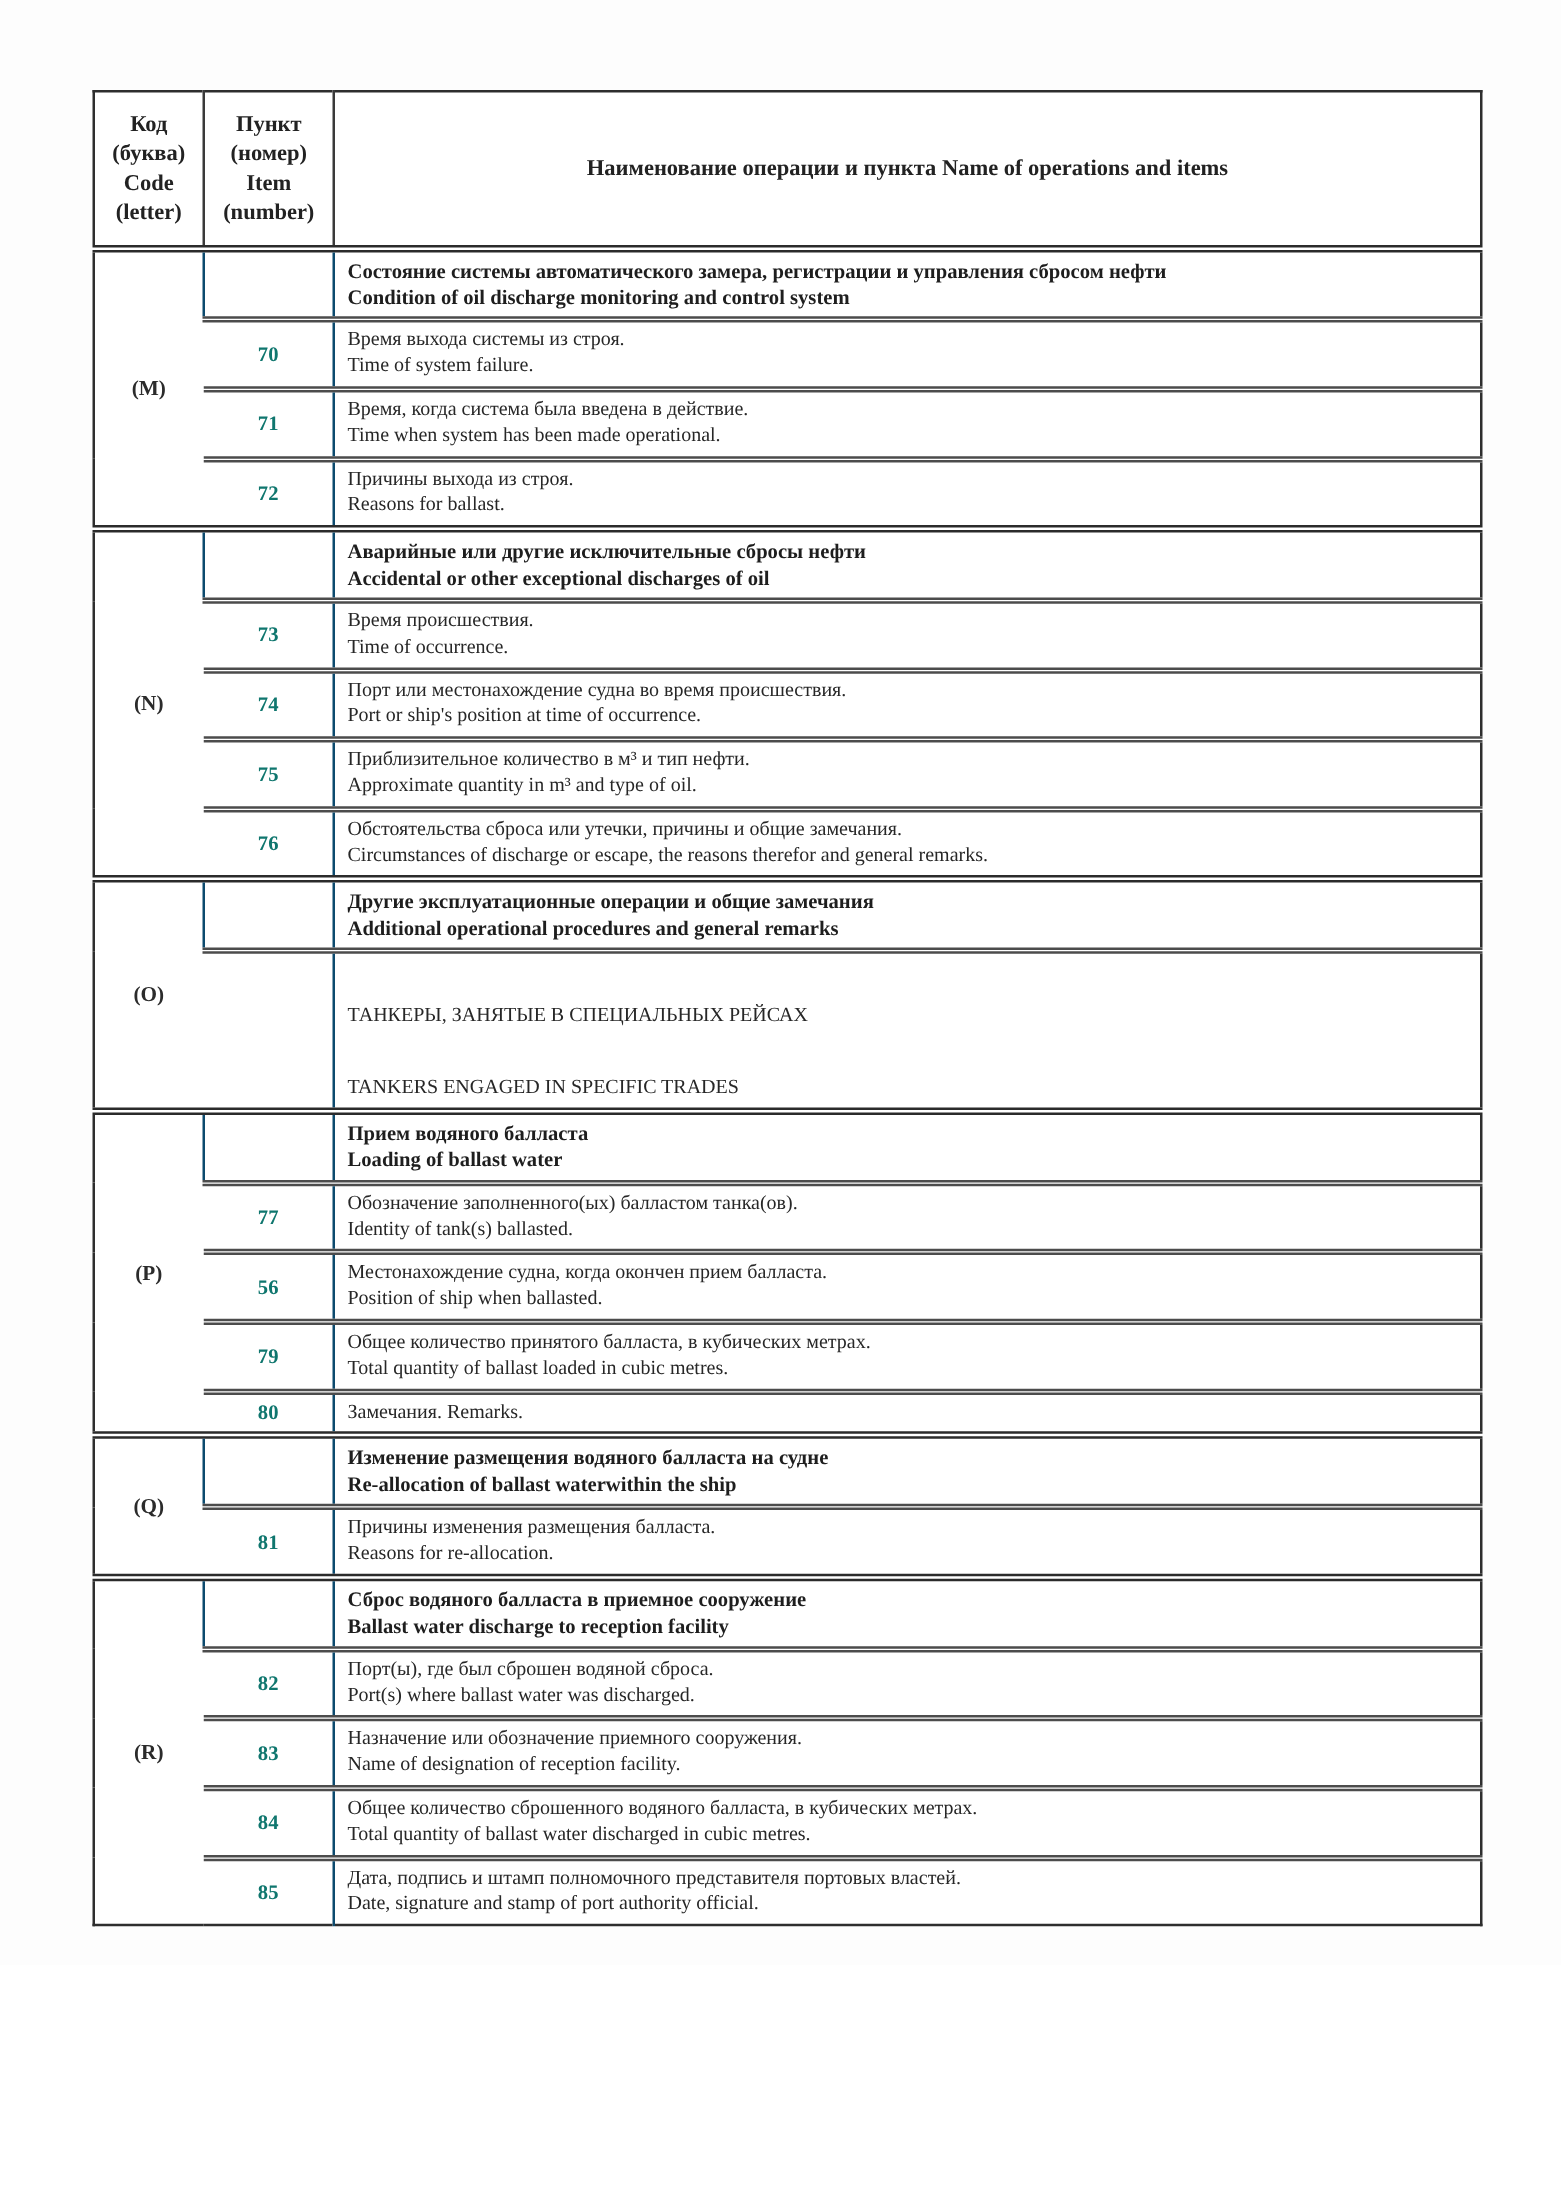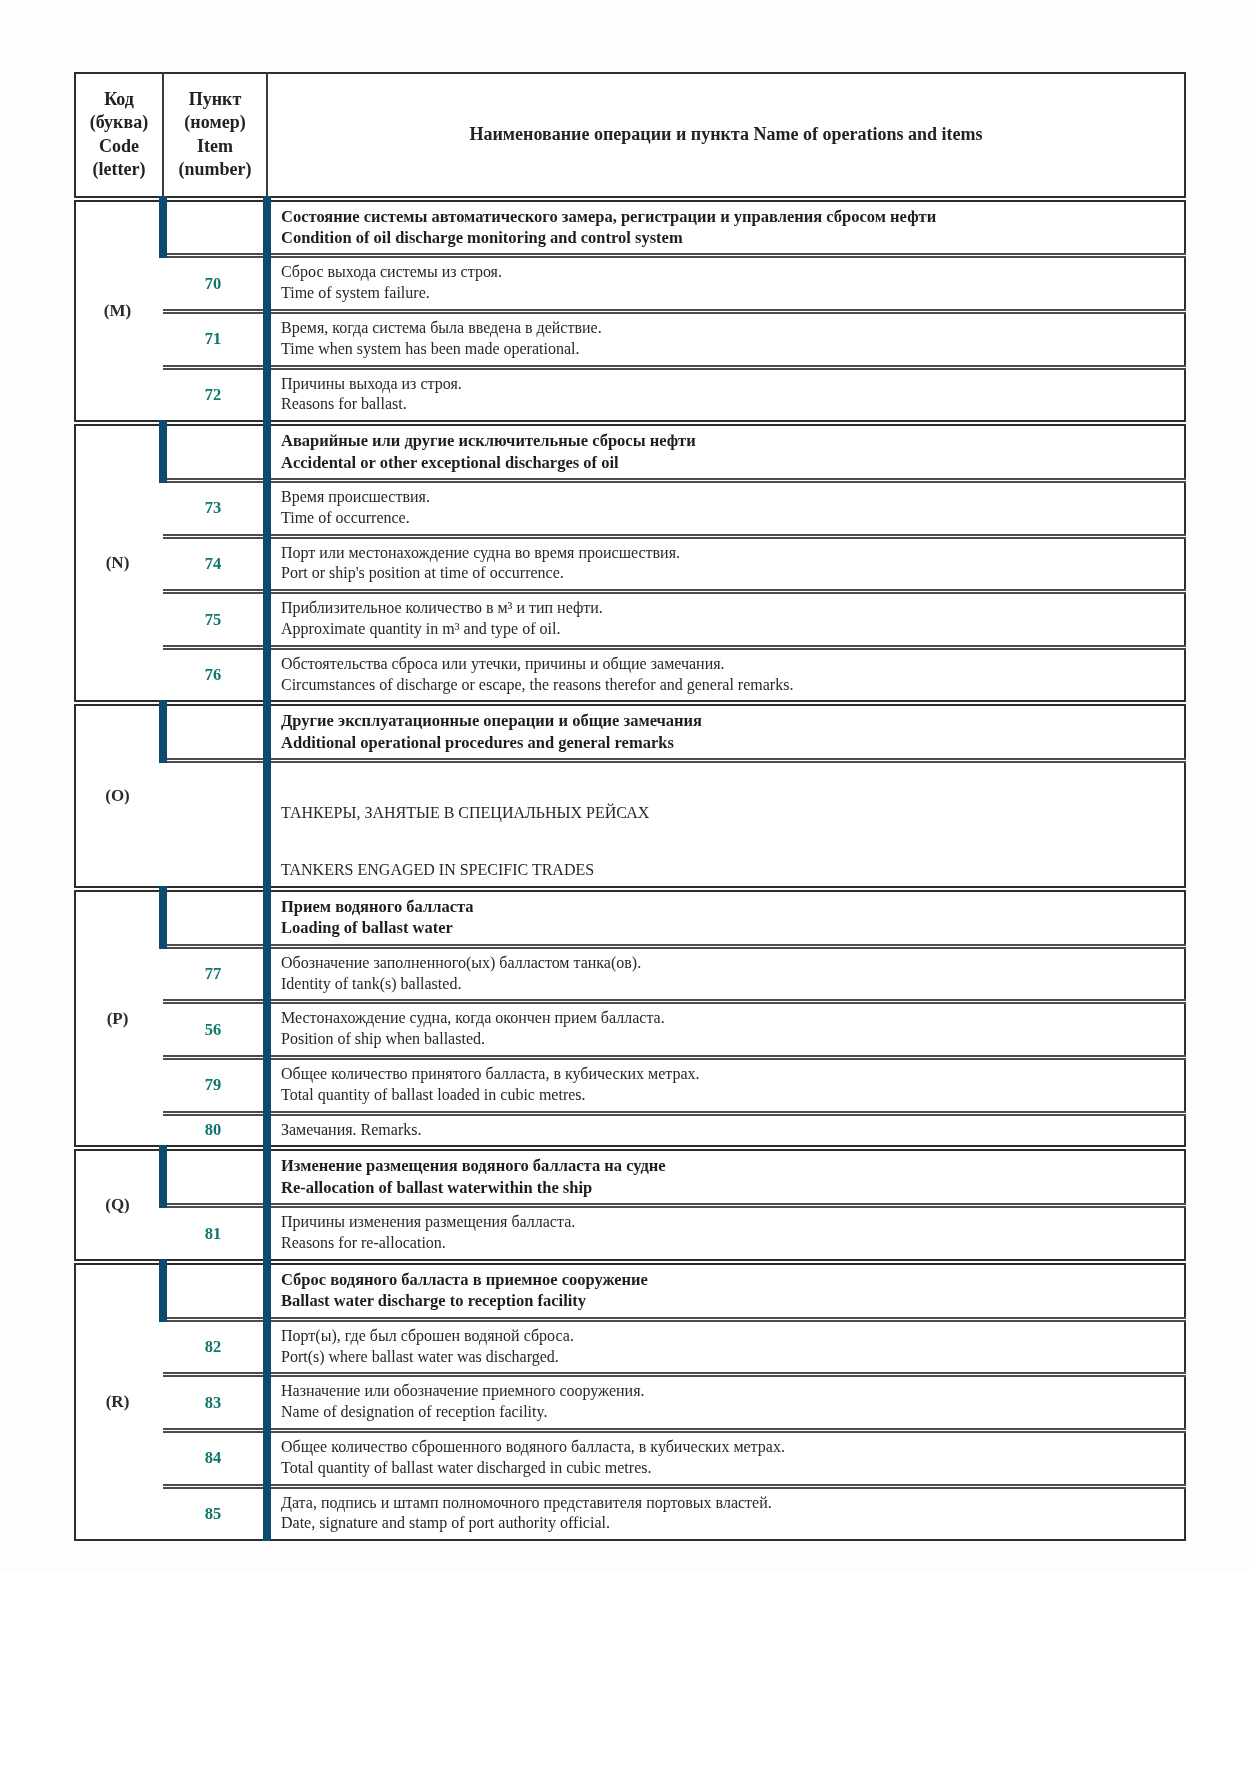--- a/index.html
+++ b/index.html
@@ -26,21 +26,21 @@
 
   th,td{vertical-align:middle;}
   th{
     border-left:2px solid #3a3a3a;
     border-bottom:6px double #2b2b2b;
     padding:14px 6px;
     font-weight:bold;font-size:18px;line-height:1.3;
     text-align:center;color:#222;
   }
   th:first-child{border-left:none;}
-  td{border-left:8px solid #0c4a6e;}
+  td{border-left:2px solid #0c4a6e;}
   td:first-child{border-left:none;}
 
   tbody.sec > tr:first-child > td{border-top:6px double #2b2b2b;}
   tbody.sec > tr + tr > td{border-top:5px double #4c4c4c;}
 
   td.c{
     text-align:center;font-size:17px;font-weight:600;color:#2b2b2b;
   }
   td.i{
     text-align:center;font-size:16.5px;font-weight:700;color:#0f766e;
@@ -96,21 +96,21 @@
         <td class="c" rowspan="4">(M)</td>
         <td class="i"></td>
         <td class="n t">
           <span class="ru">Состояние системы автоматического замера, регистрации и управления сбросом нефти</span>
           <span class="en">Condition of oil discharge monitoring and control system</span>
         </td>
       </tr>
       <tr>
         <td class="i">70</td>
         <td class="n">
-          <span class="ru">Сброс выхода системы из строя.</span>
+          <span class="ru">Время выхода системы из строя.</span>
           <span class="en">Time of system failure.</span>
         </td>
       </tr>
       <tr>
         <td class="i">71</td>
         <td class="n">
           <span class="ru">Время, когда система была введена в действие.</span>
           <span class="en">Time when system has been made operational.</span>
         </td>
       </tr>

